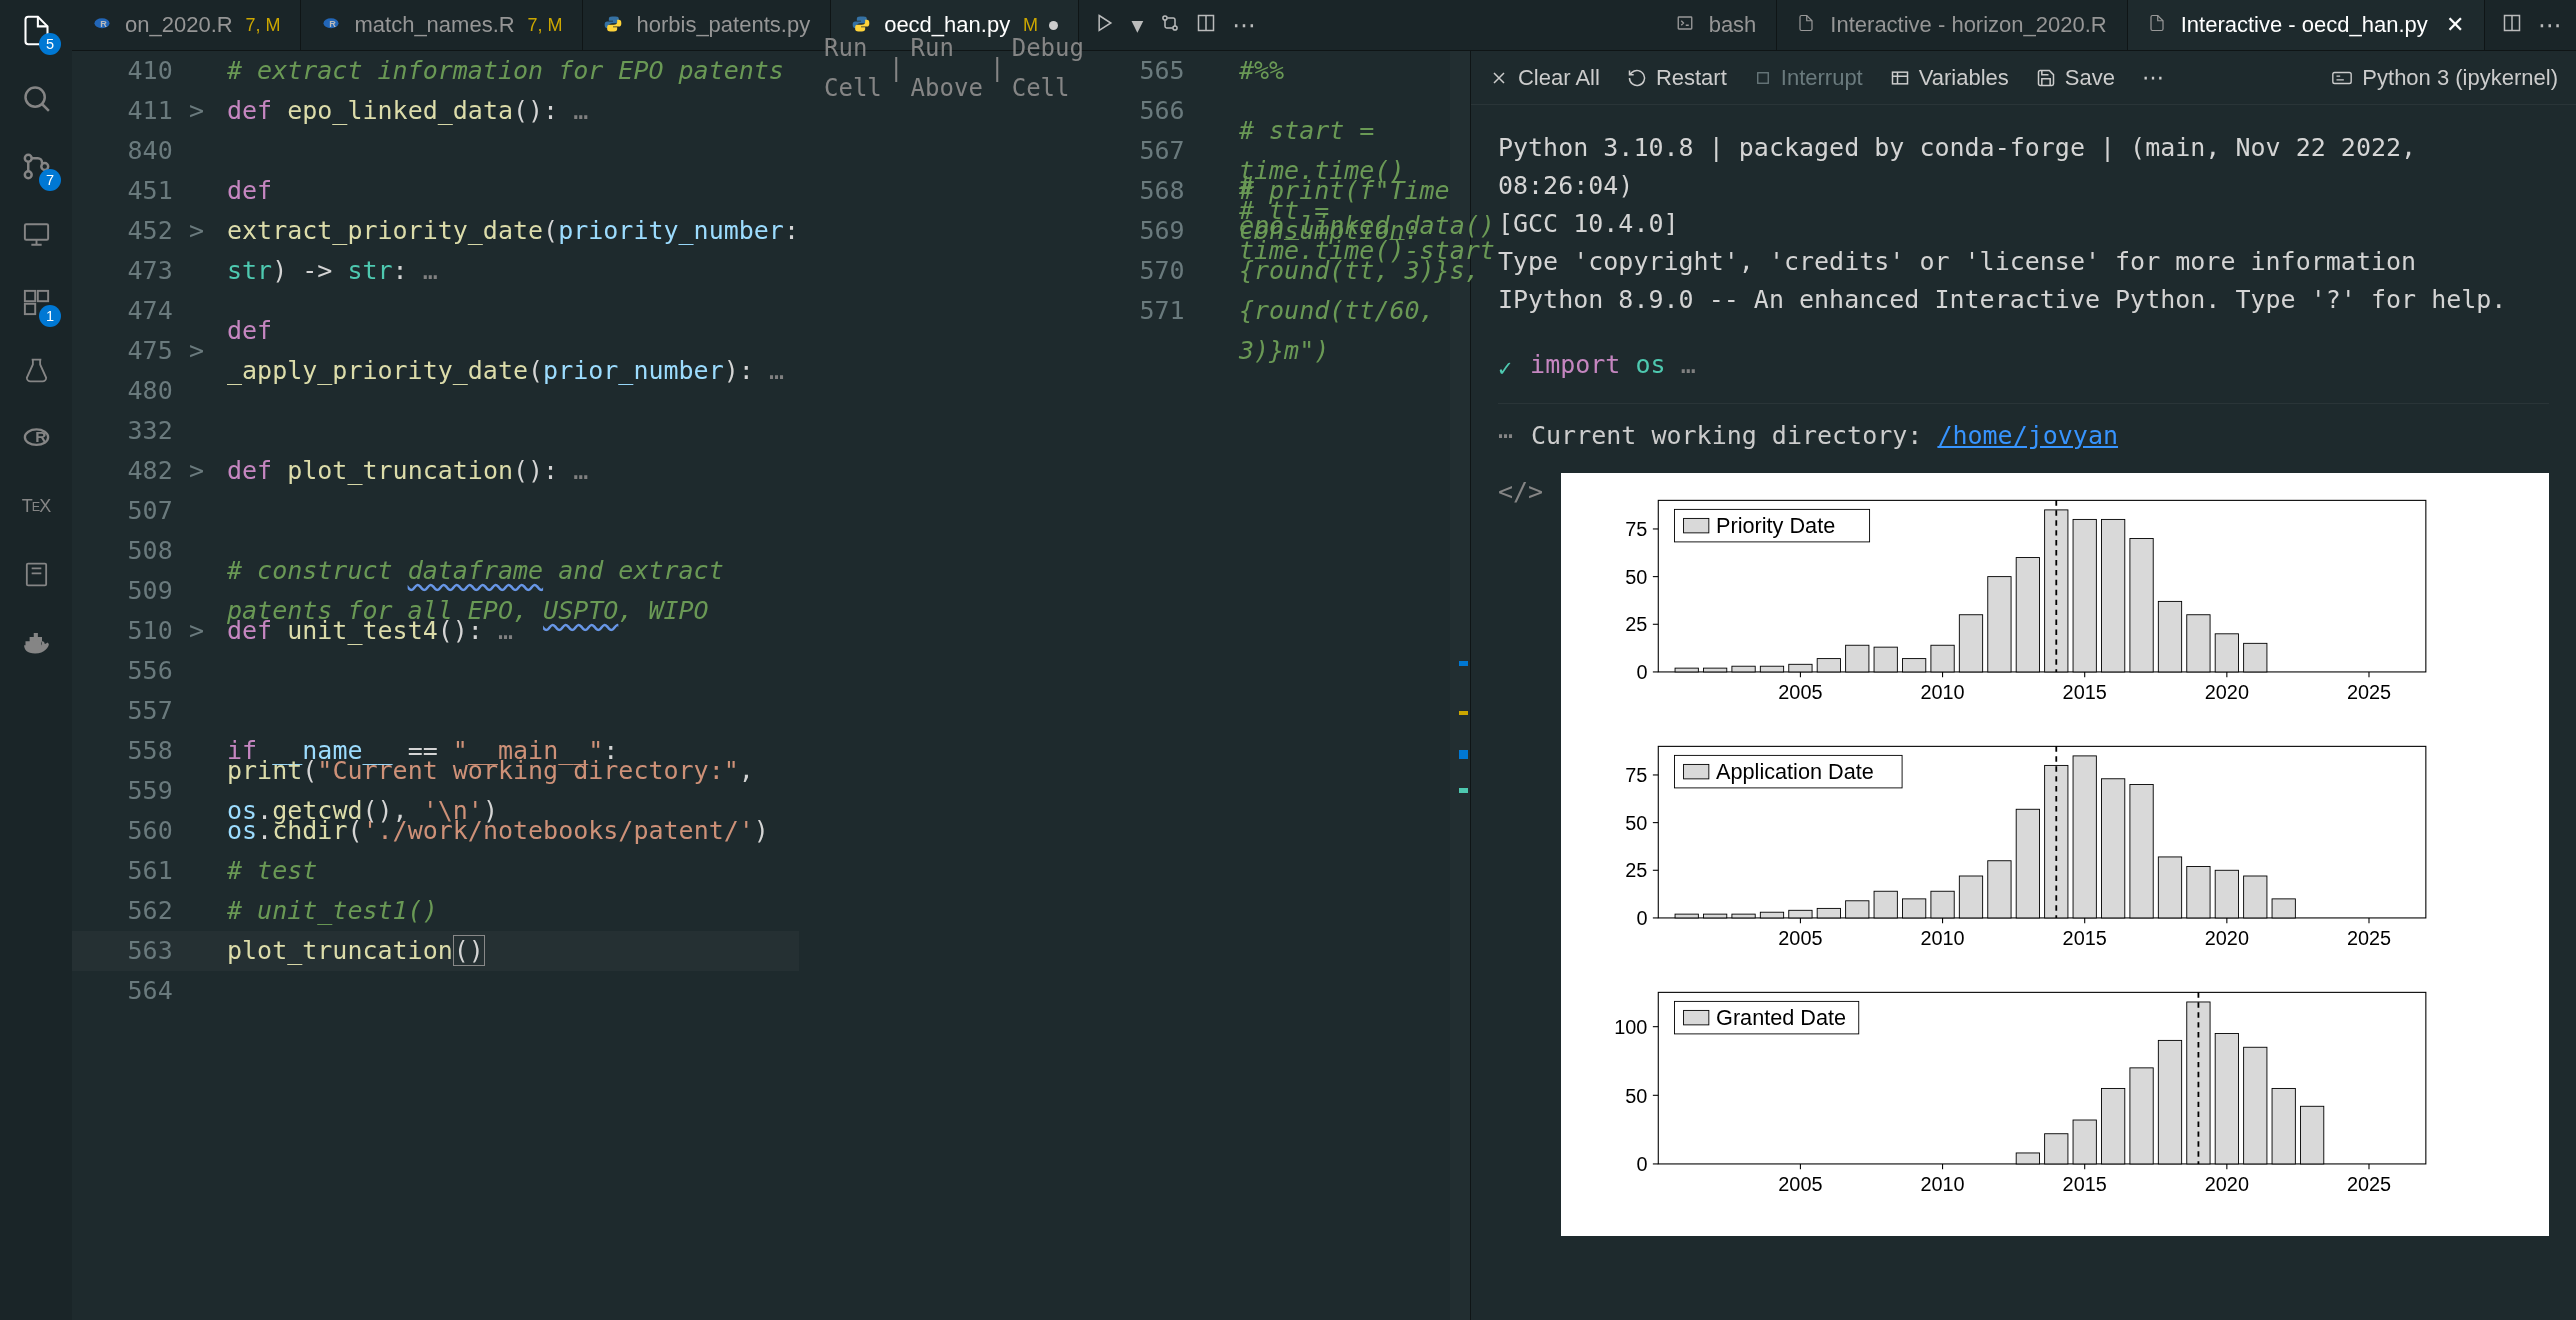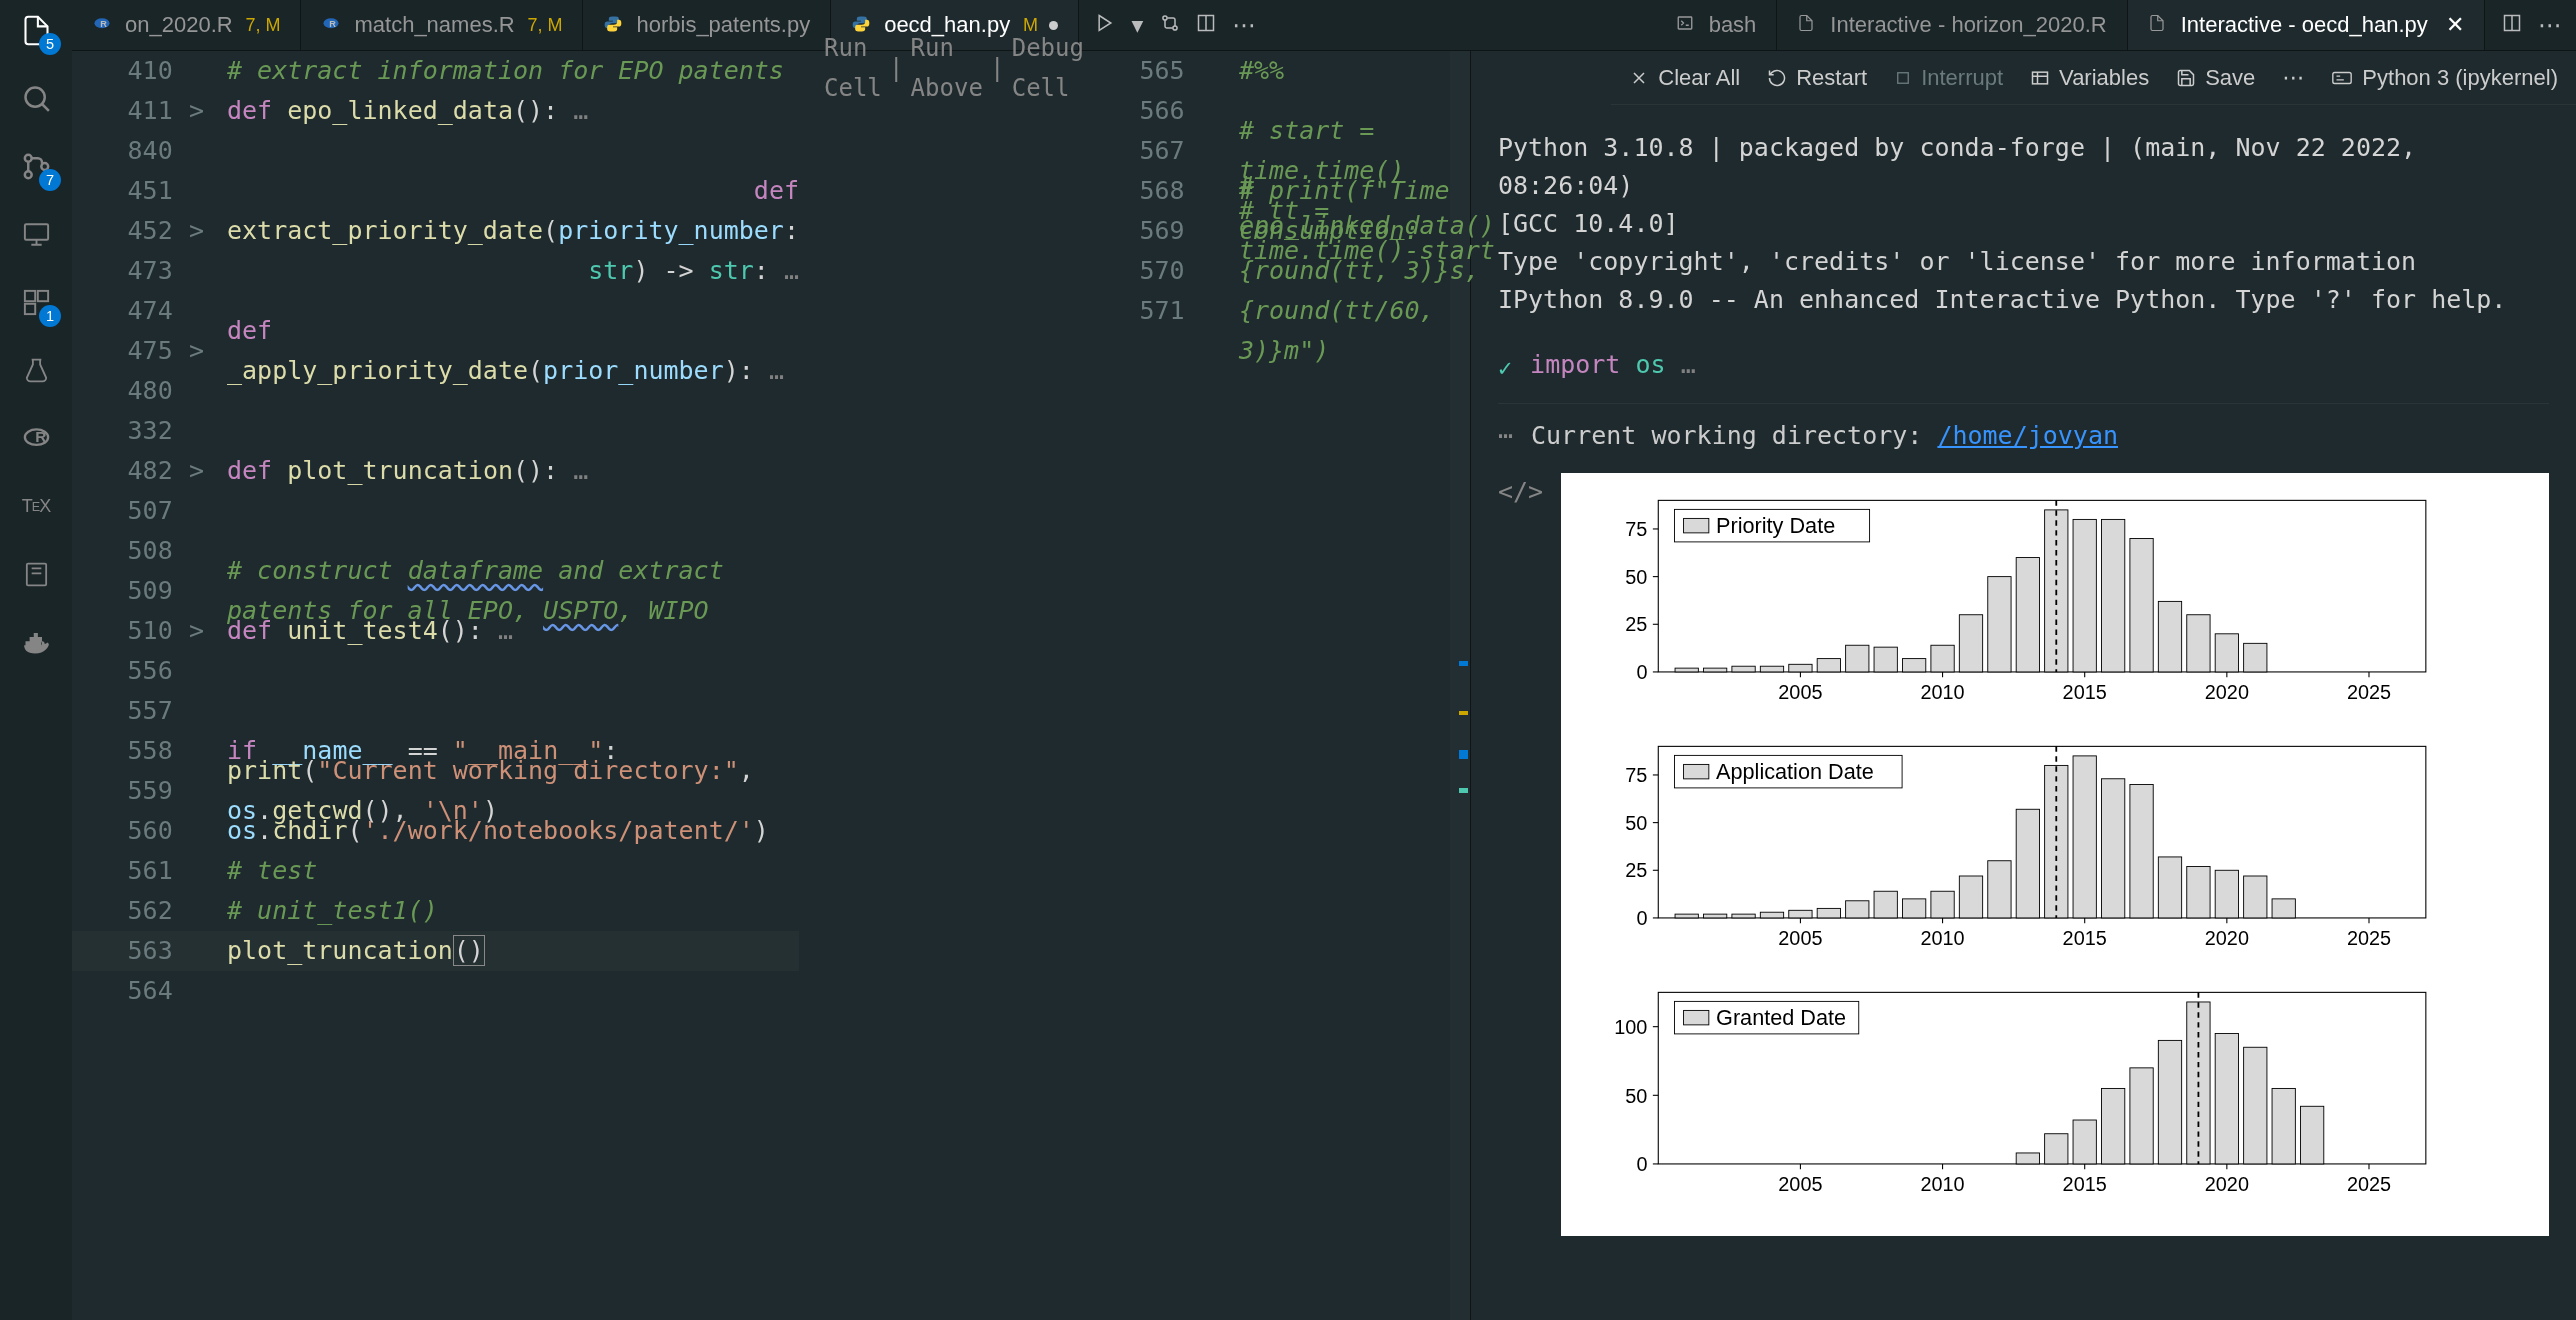--- a/index.html
+++ b/index.html
@@ -110,21 +110,20 @@
 .codelens { color: #858585; font-size: 24px; padding-left: 25px; height: 33px; display: flex; align-items: center; gap: 7.2px; }
 .codelens span { cursor: pointer; }
 .underline-wavy { text-decoration: underline wavy #6796e6; text-underline-offset: 3.6px; }
 
 .right-pane {
   flex: 0.83;
   display: flex;
   flex-direction: column;
   border-left: 0.9px solid #0f1516;
   min-width: 0;
-  align-items: flex-end;
 }
 .interactive-toolbar {
   height: 54px;
   display: flex;
   align-items: center;
   padding: 0 18px;
   gap: 27px;
   font-size: 22px;
   color: #cccccc;
   border-bottom: 0.9px solid #2a3538;
@@ -350,21 +349,21 @@
               <div style="flex:1;padding-left:9px;"></div>
             </div>
             <div class="code-line">
               <div class="gutter">451</div>
               <div class="fold-gutter"></div>
               <div style="flex:1;padding-left:9px;"></div>
             </div>
             <div class="code-line">
               <div class="gutter">452</div>
               <div class="fold-gutter">&gt;</div>
-              <div style="flex:1;padding-left:9px;text-align:right;"><span class="kw">def</span> <span class="fn">extract_priority_date</span><span class="punc">(</span><span class="var">priority_number</span><span class="punc">: </span><span class="ty">str</span><span class="punc">) -&gt; </span><span class="ty">str</span><span class="punc">:</span> <span class="fold">…</span></div>
+              <div style="flex:1;padding-left:9px;"><span class="kw">def</span> <span class="fn">extract_priority_date</span><span class="punc">(</span><span class="var">priority_number</span><span class="punc">: </span><span class="ty">str</span><span class="punc">) -&gt; </span><span class="ty">str</span><span class="punc">:</span> <span class="fold">…</span></div>
             </div>
             <div class="code-line">
               <div class="gutter">473</div>
               <div class="fold-gutter"></div>
               <div style="flex:1;padding-left:9px;"></div>
             </div>
             <div class="code-line">
               <div class="gutter">474</div>
               <div class="fold-gutter"></div>
               <div style="flex:1;padding-left:9px;"></div>

